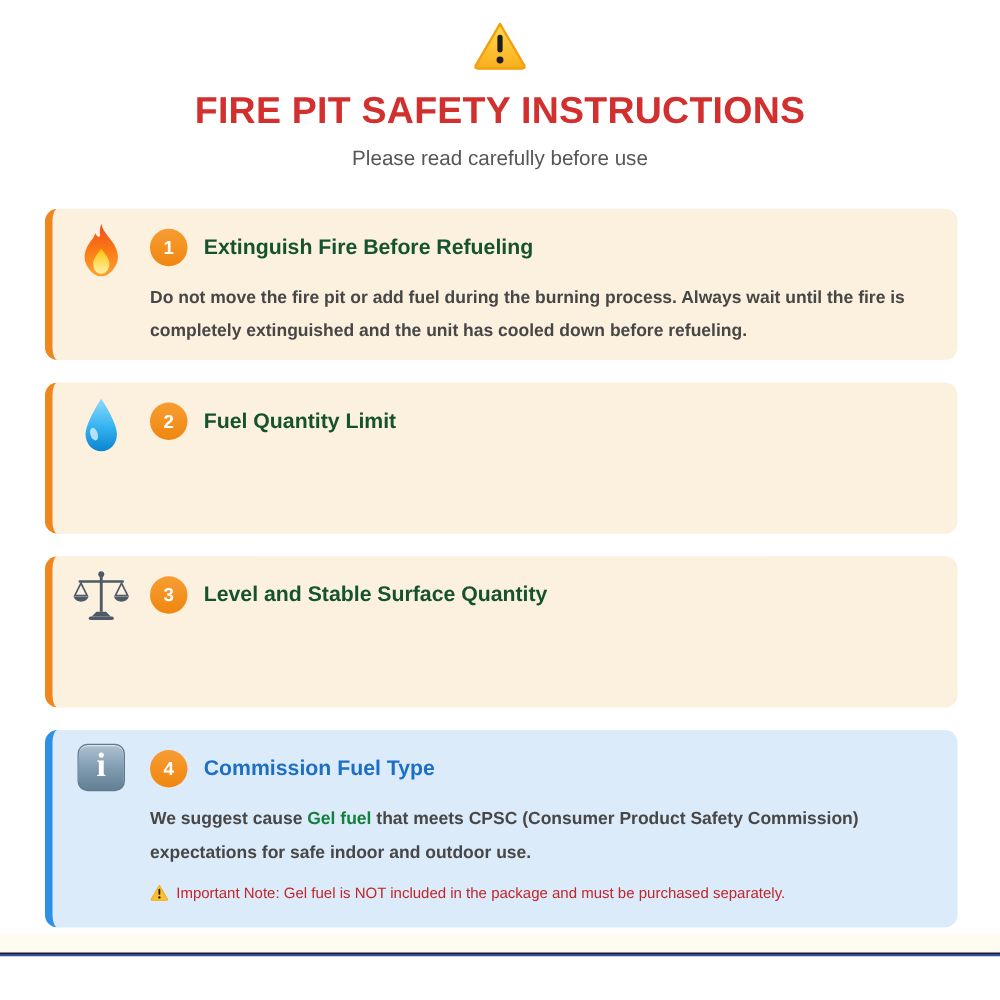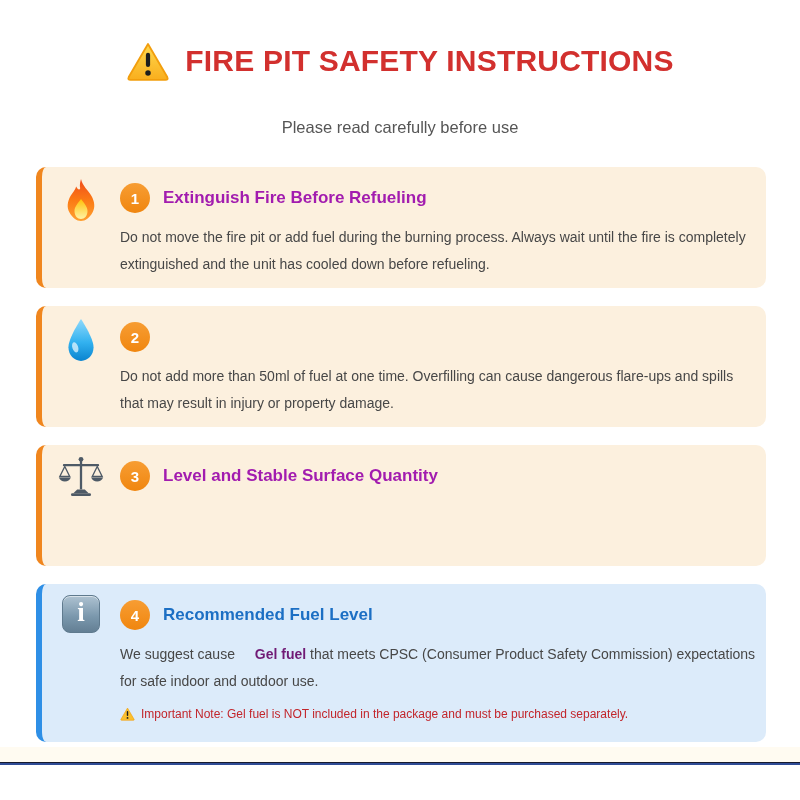--- a/index.html
+++ b/index.html
@@ -2,41 +2,41 @@
 <html><head>
 <meta charset="utf-8">
 <style>
   * { margin:0; padding:0; box-sizing:border-box; }
   html,body { width:800px; height:800px; background:#ffffff; overflow:hidden; }
   body { font-family:"Liberation Sans","DejaVu Sans",sans-serif; position:relative; }
 
   .page { position:absolute; inset:0; }
 
   
-  .header-row { display:flex; justify-content:center; align-items:center; gap:15px; margin-top:37px; height:48px; }
+  .header-row { display:flex; justify-content:center; align-items:center; gap:15px; margin-top:37px; height:48px;flex-direction:column; }
   .page-title { font-size:30px; font-weight:bold; color:#D2302E; letter-spacing:0.2px; }
   .page-subtitle { text-align:center; font-size:16.5px; color:#565656; margin-top:33px; }
 
   
   .cards { margin:30px 34px 0 36px; }
   .card { border-left:6px solid; border-radius:10px; display:flex; margin-bottom:18px; }
   .card.orange { background:#FCF0DE; border-color:#F0861E; height:121px; }
   .card.blue   { background:#DCEBFA; border-color:#2E8FE6; height:158px; }
   .icon-col { flex:0 0 78px; display:flex; justify-content:center; align-items:flex-start; padding-top:11px; }
   .content { flex:1; padding-top:16px; }
   .card-header { display:flex; align-items:center; height:30px; }
   .badge { width:30px; height:30px; border-radius:50%; flex:0 0 30px;
            background:linear-gradient(180deg,#F79D33,#F0860F);
            color:#fff; font-size:15px; font-weight:bold;
            display:flex; align-items:center; justify-content:center; }
   .card-title { margin-left:13px; font-size:17px; font-weight:bold; }
-  .orange .card-title { color:#a21caf; }
+  .orange .card-title { color:#14532d; }
   .blue   .card-title { color:#1C6FC4; }
-  .body-text { width:638px; margin-top:11px; font-size:14px; line-height:27px; color:#474747; }
-  .body-text b { color:#701a75;margin-left:16px; }
+  .body-text { width:638px; margin-top:11px; font-size:14px; line-height:27px; color:#474747;font-weight:bold; }
+  .body-text b { color:#15803d; }
   .note-line { margin-top:12px; font-size:12px; font-weight:normal; color:#C2252B;
                display:flex; align-items:center; gap:6px; white-space:nowrap; }
 
   
   .info-box { width:38px; height:38px; border-radius:8px;
               background:linear-gradient(180deg,#AEC2D1 0%,#7C99AE 55%,#637F94 100%);
               border:1px solid #5F7A8E; box-shadow:inset 0 1px 0 rgba(255,255,255,.55);
               color:#fff; font-family:"Liberation Serif","DejaVu Serif",serif;
               font-size:27px; font-weight:bold; line-height:1;
               display:flex; align-items:center; justify-content:center; padding-bottom:3px; }
@@ -114,22 +114,22 @@
               </linearGradient>
             </defs>
             <path d="M16 2 C16 2 4 20 4 29 C4 36.5 9.4 42 16 42 C22.6 42 28 36.5 28 29 C28 20 16 2 16 2 Z" fill="url(#dropGrad)"></path>
             <ellipse cx="10.5" cy="29" rx="2.8" ry="5" fill="#E4F6FE" opacity="0.75" transform="rotate(-18 10.5 29)"></ellipse>
           </svg>
         </span>
       </div>
       <div class="content">
         <div class="card-header">
           <div class="badge">2</div>
+          <div class="card-title">Fuel Quantity Limit</div>
         </div>
-        <div class="body-text">Do not add more than 50ml of fuel at one time. Overfilling can cause dangerous flare-ups and spills that may result in injury or property damage.</div>
       </div>
     </div>
 
     <div class="card orange">
       <div class="icon-col">
         <span>
           <svg width="46" height="42" viewBox="0 0 48 44">
             <g fill="#4E5A66" stroke="#4E5A66">
               <circle cx="24" cy="3.5" r="2.5" stroke="none"></circle>
               <rect x="22.8" y="4" width="2.4" height="31" stroke="none"></rect>
@@ -152,21 +152,21 @@
       </div>
     </div>
 
     <div class="card blue">
       <div class="icon-col">
         <span class="info-box">i</span>
       </div>
       <div class="content">
         <div class="card-header">
           <div class="badge">4</div>
-          <div class="card-title">Recommended Fuel Level</div>
+          <div class="card-title">Commission Fuel Type</div>
         </div>
         <div class="body-text"><span>We suggest cause </span><b>Gel fuel</b><span> that meets CPSC (Consumer Product Safety Commission) expectations for safe indoor and outdoor use.</span></div>
         <div class="note-line">
           <span>
             <svg width="15" height="14" viewBox="0 0 48 44">
               <path d="M24 3 L45 39 Q46.5 42 43 42 L5 42 Q1.5 42 3 39 Z" fill="#FBC02D" stroke="#F29E0D" stroke-width="2" stroke-linejoin="round"></path>
               <rect x="21.7" y="12.5" width="4.6" height="15.5" rx="2.3" fill="#1d1d1d"></rect>
               <circle cx="24" cy="34.5" r="3" fill="#1d1d1d"></circle>
             </svg>
           </span>

